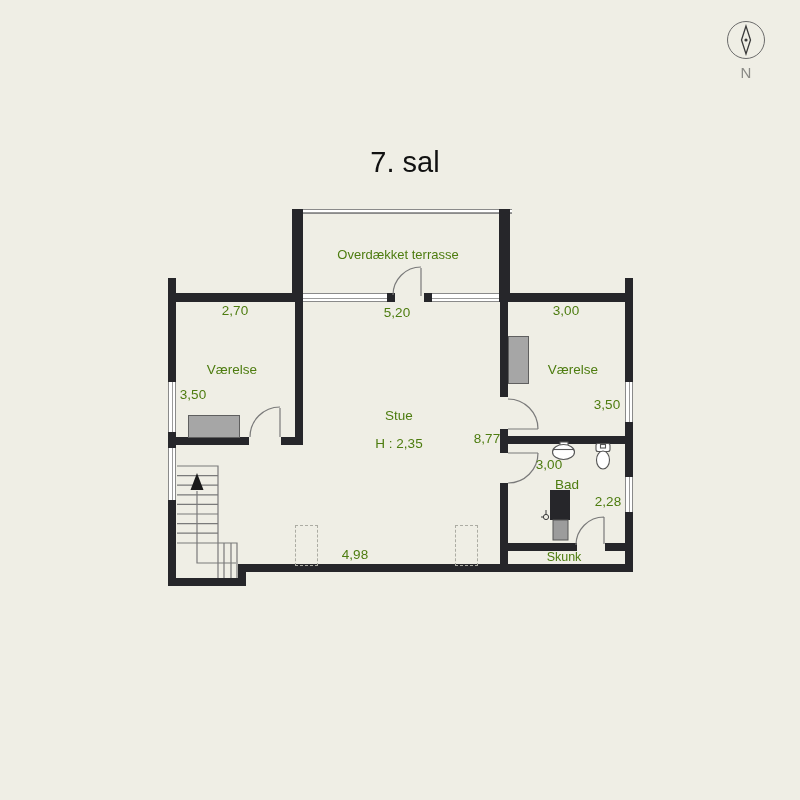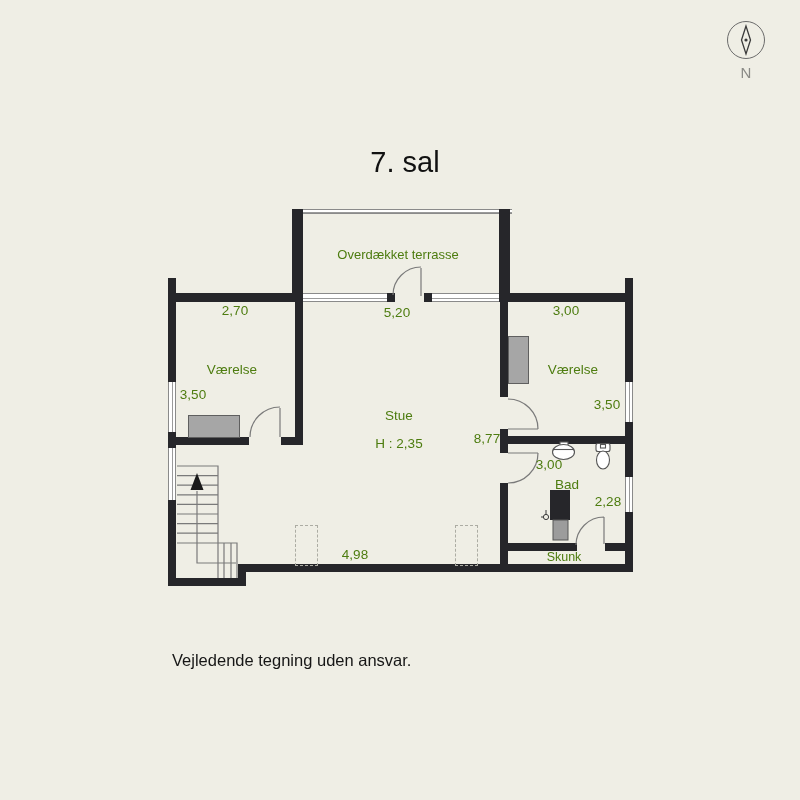--- a/index.html
+++ b/index.html
@@ -124,14 +124,13 @@
       <div class="plabel" style="left: 399px; top: 415px; font-size: 13.5px;">Stue</div>
       <div class="plabel" style="left: 399px; top: 443px; font-size: 13.5px;">H : 2,35</div>
       <div class="plabel" style="left: 487px; top: 438px; font-size: 13.5px;">8,77</div>
       <div class="plabel" style="left: 549px; top: 464px; font-size: 13.5px;">3,00</div>
       <div class="plabel" style="left: 567px; top: 484px; font-size: 13.5px;">Bad</div>
       <div class="plabel" style="left: 608px; top: 501px; font-size: 13.5px;">2,28</div>
       <div class="plabel" style="left: 355px; top: 554px; font-size: 13.5px;">4,98</div>
       <div class="plabel" style="left: 564px; top: 557px; font-size: 12.5px;">Skunk</div>
     </div>
 
-  <div id="disclaimer">Vejledende tegning uden ansvar.</div>
 </div>
 
 </body></html>

